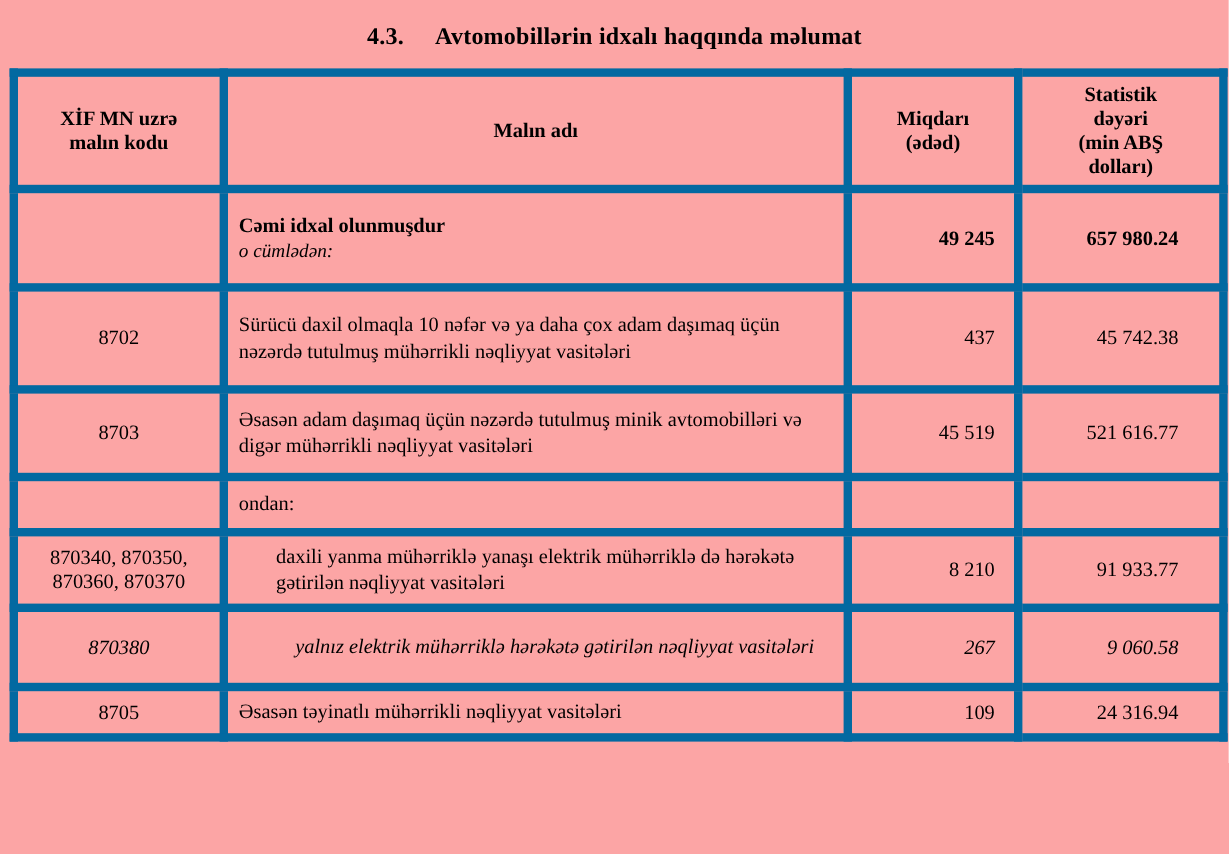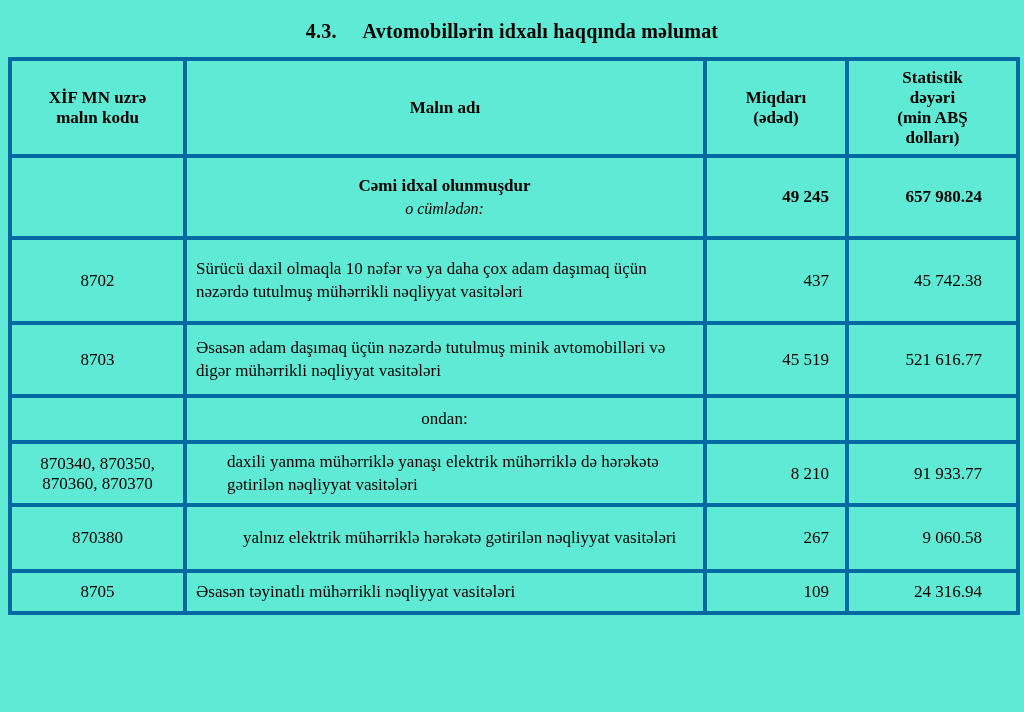--- a/index.html
+++ b/index.html
@@ -6,67 +6,67 @@
     margin: 0;
     padding: 0;
     background: #ffffff;
     color: #000000;
     font-family: "Liberation Serif", serif;
   }
   .page {
     position: relative;
     width: 1024px;
     height: 712px;
-    background: #5eead4;
+    background: #fca5a5;
     overflow: hidden;
   }
   .title {
     padding-top: 20px;
     text-align: center;
     font-weight: bold;
     font-size: 20px;
     letter-spacing: 0.2px;
   }
   .title .tnum { margin-right: 26px; }
   table.tbl {
     border-collapse: collapse;
     table-layout: fixed;
     margin: 14px 0 0 8px;
     width: 1008px;
     border: 2px solid #000;
     font-size: 17px;
   }
   .tbl th, .tbl td {
-    border: 4px solid #0369a1;
+    border: 7px solid #0369a1;
     vertical-align: middle;
     padding: 4px 8px;
     overflow: hidden;
   }
   .tbl th {
     font-weight: bold;
     text-align: center;
     font-size: 17px;
   }
   .pre { white-space: pre-line; }
   col.c1 { width: 175px; }
   col.c2 { width: 520px; }
   col.c3 { width: 142px; }
   col.c4 { width: 171px; }
   tr.rh-head  { height: 97px; }
   tr.rh-total { height: 82px; }
   tr.rh-8702  { height: 85px; }
   tr.rh-8703  { height: 73px; }
   tr.rh-ondan { height: 46px; }
   tr.rh-sub1  { height: 63px; }
-  tr.rh-sub2  { height: 66px; }
+  tr.rh-sub2  { height: 66px; font-style: italic; }
   tr.rh-8704  { height: 58px; }
   tr.rh-8705  { height: 42px; }
   td.code { text-align: center; }
   td.name { text-align: left; line-height: 1.32; padding-left: 9px; padding-right: 10px; }
-  td.name.center { text-align: center; }
+  td.name.center { text-align: left; }
   td.name.indent1 { padding-left: 40px; }
   td.name.indent2 { padding-left: 56px; }
   td.qty  { text-align: right; padding-right: 16px; margin-top: 20px; }
   td.val  { text-align: right; padding-right: 34px; }
   .bold { font-weight: bold; }
   td .sub-note { font-style: italic; font-size: 16px; }
 </style>
 </head>
 <body>
 

